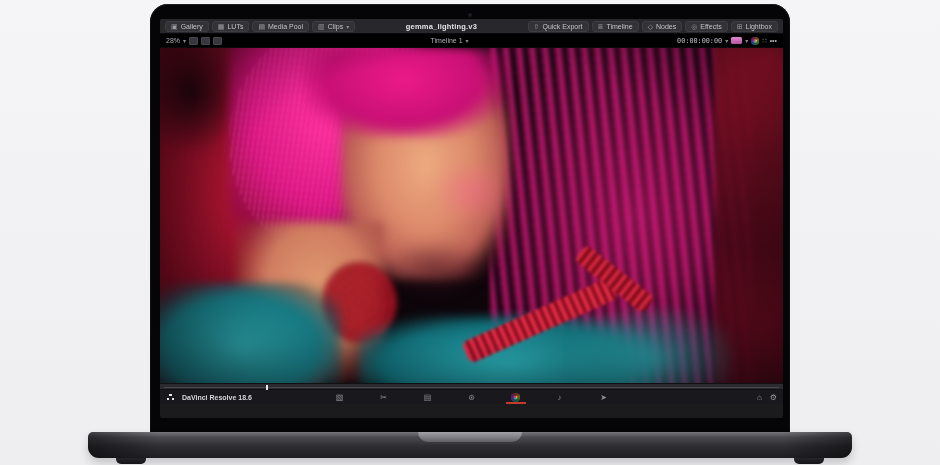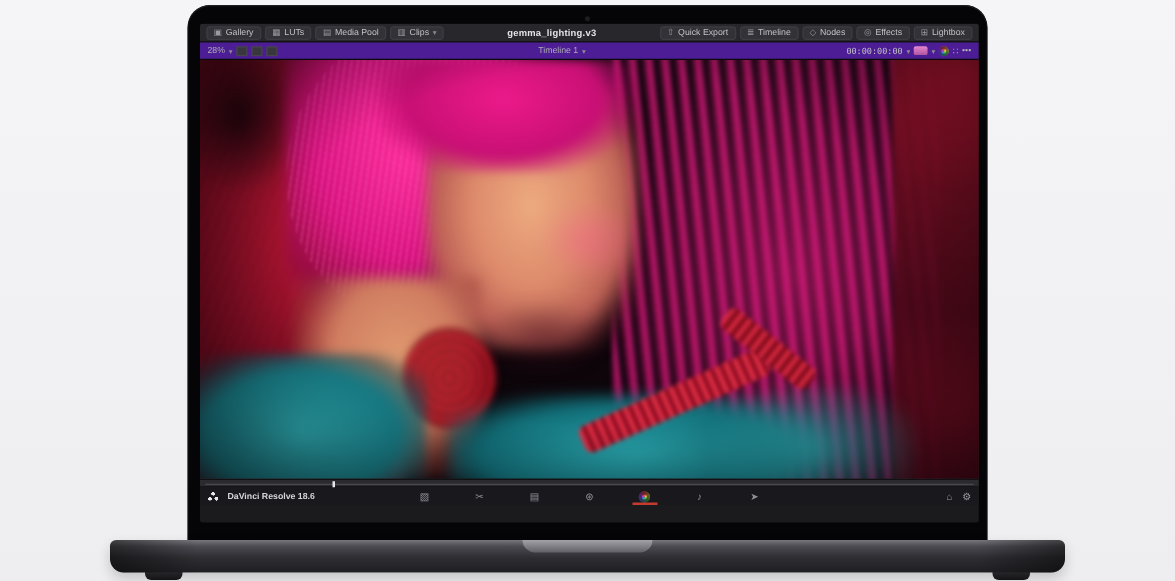--- a/index.html
+++ b/index.html
@@ -31,21 +31,21 @@
             font-size:7px; color:#c7c7cc; }
   .row { display:flex; align-items:center; width:100%;gap:36px; }
   .topbar { height:15px; background:#28282c; border-bottom:1px solid #0a0a0c; padding:0 5px;
             justify-content:space-between; }
   .btn { display:inline-flex; align-items:center; gap:3px; background:#323237; border:1px solid #3c3c42;
          border-radius:3px; padding:1px 5px; height:11px; color:#c2c2c7; white-space:nowrap; }
   .btn .ic { font-size:7px; color:#9a9aa2; line-height:1; }
   .grp { display:flex; gap:3px; align-items:center; }
   .title { font-size:7.5px; font-weight:bold; color:#e4e4e8; letter-spacing:.2px; }
 
-  .viewbar { height:14px; background:#4c1d95; border-bottom:1px solid #0a0a0c; padding:0 6px;
+  .viewbar { height:14px; background:#000000; border-bottom:1px solid #0a0a0c; padding:0 6px;
              justify-content:space-between; color:#aeaeb4; }
   .toggle-sq { width:9px; height:8px; background:#37373d; border:1px solid #46464c; border-radius:1px; }
   .caret { font-size:6px; color:#8a8a92; }
   .mono { font-family:"DejaVu Sans Mono", monospace; font-size:6.8px; color:#c0c0c6; }
   .monitor-ic { width:11px; height:7px; background:linear-gradient(#e387cf,#b254a0); border-radius:1.5px; }
   .wheel-ic { width:8px; height:8px; border-radius:50%;
               background:conic-gradient(#e23b3b,#e0d23a,#46c24a,#3a7fe0,#b13ae0,#e23b3b);
               box-shadow:inset 0 0 0 2px rgba(20,20,24,.55); }
 
   

